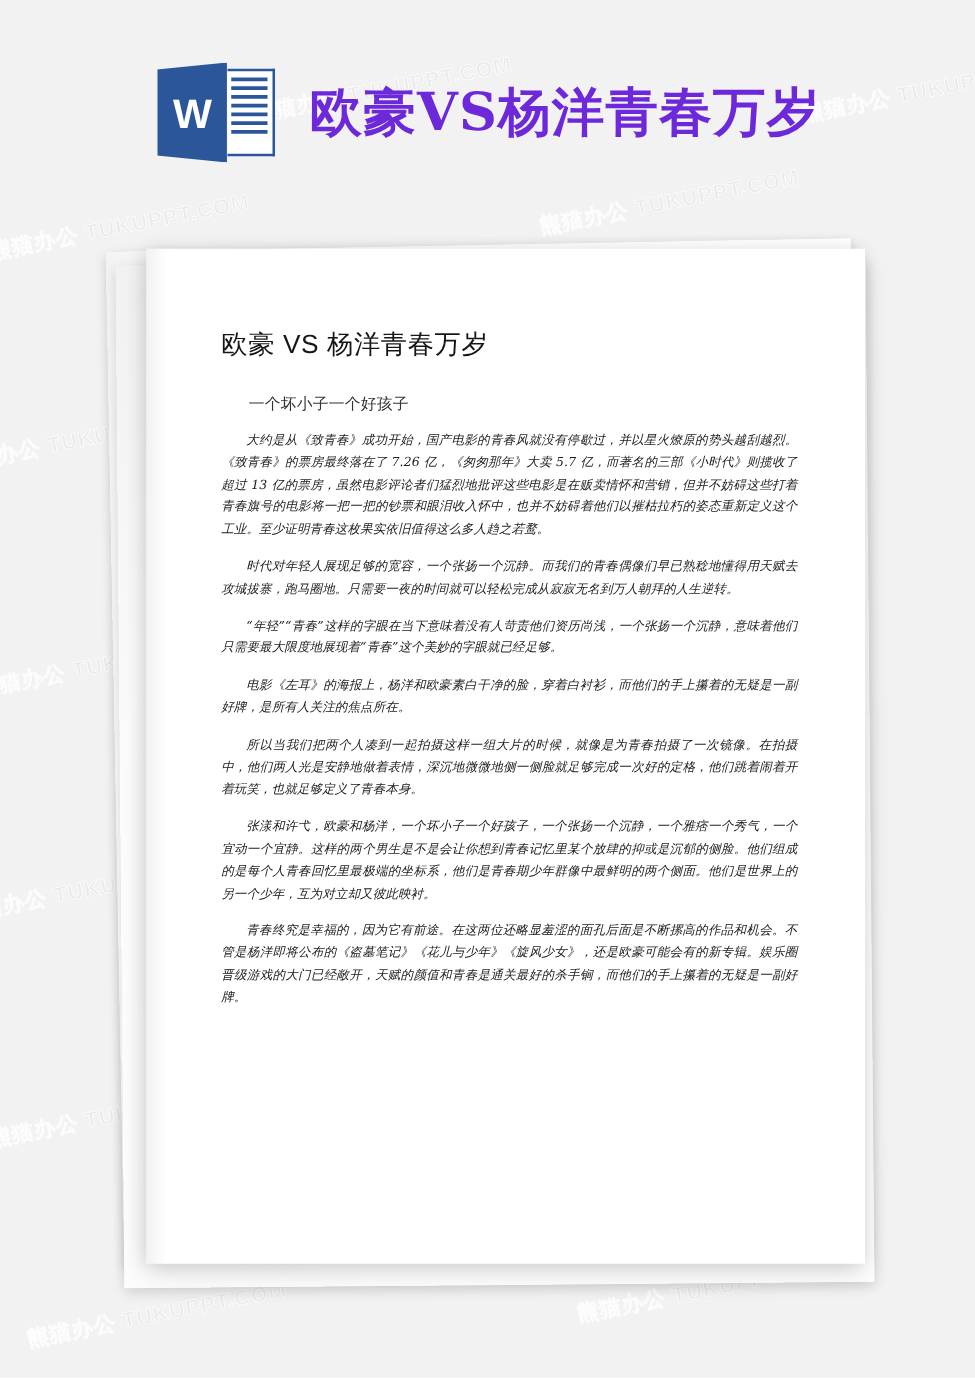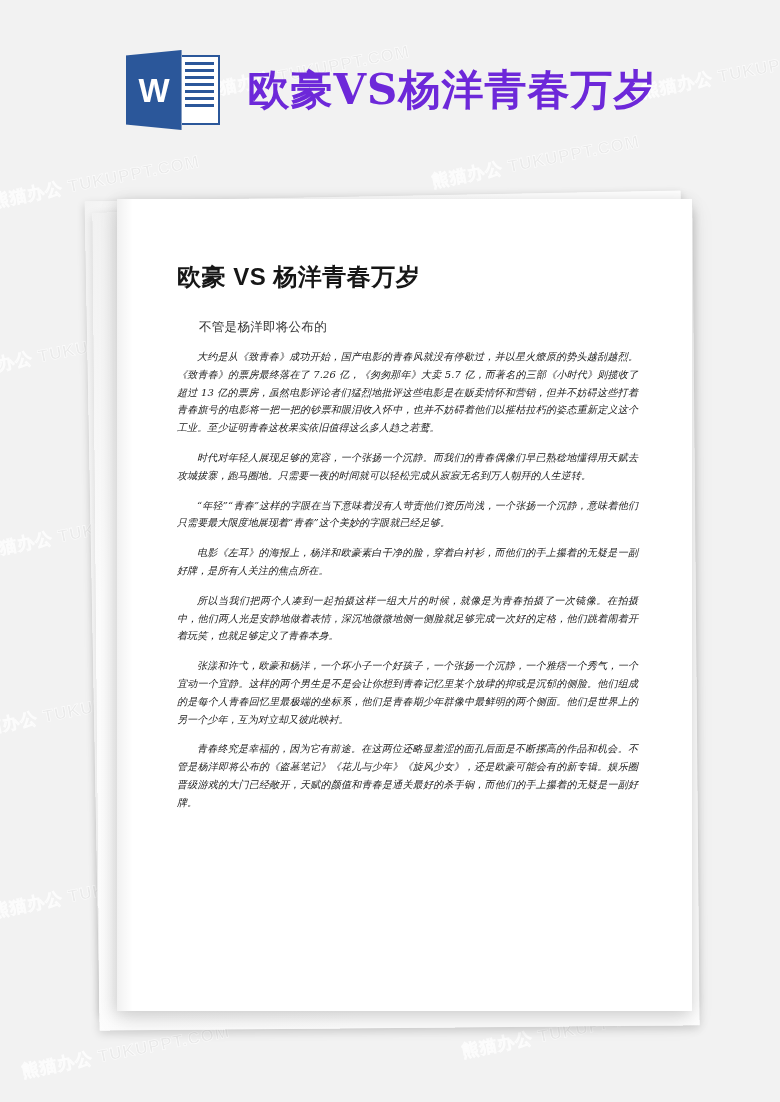--- a/index.html
+++ b/index.html
@@ -98,22 +98,22 @@
   #doc-body{
     position:absolute;left:117px;top:199px;width:575px;height:812px;
     z-index:4;box-sizing:border-box;
     padding:62px 54px 0 60px;
     font-family:"DejaVu Serif","Liberation Serif",serif;
     color:#1d1d1d;
     overflow:hidden;
   }
   #body-title{
     font-family:"Liberation Sans","DejaVu Sans",sans-serif;
-    font-weight:bold;
-    font-size:24px;
+    font-weight:normal;
+    font-size:21px;
     color:#161616;
     letter-spacing:0.5px;
     margin:0 0 26px 0;
   }
   #subtitle-line{
     font-size:12.6px;
     color:#333;
     margin:0 0 12px 22px;
     letter-spacing:0.2px;
   }
@@ -167,21 +167,21 @@
 </div>
 
 <div id="paper-stack">
   <div class="sheet" id="sheet-back-2"></div>
   <div class="sheet" id="sheet-back-1"></div>
   <div class="sheet" id="sheet-front"></div>
 </div>
 
 <div id="doc-body">
   <div id="body-title">欧豪 VS 杨洋青春万岁</div>
-  <div id="subtitle-line">不管是杨洋即将公布的</div>
+  <div id="subtitle-line">一个坏小子一个好孩子</div>
   <p class="para">大约是从《致青春》成功开始，国产电影的青春风就没有停歇过，并以星火燎原的势头越刮越烈。《致青春》的票房最终落在了 7.26 亿，《匆匆那年》大卖 5.7 亿，而著名的三部《小时代》则揽收了超过 13 亿的票房，虽然电影评论者们猛烈地批评这些电影是在贩卖情怀和营销，但并不妨碍这些打着青春旗号的电影将一把一把的钞票和眼泪收入怀中，也并不妨碍着他们以摧枯拉朽的姿态重新定义这个工业。至少证明青春这枚果实依旧值得这么多人趋之若鹜。</p>
   <p class="para">时代对年轻人展现足够的宽容，一个张扬一个沉静。而我们的青春偶像们早已熟稔地懂得用天赋去攻城拔寨，跑马圈地。只需要一夜的时间就可以轻松完成从寂寂无名到万人朝拜的人生逆转。</p>
   <p class="para">“年轻”“青春”这样的字眼在当下意味着没有人苛责他们资历尚浅，一个张扬一个沉静，意味着他们只需要最大限度地展现着“青春”这个美妙的字眼就已经足够。</p>
   <p class="para">电影《左耳》的海报上，杨洋和欧豪素白干净的脸，穿着白衬衫，而他们的手上攥着的无疑是一副好牌，是所有人关注的焦点所在。</p>
   <p class="para">所以当我们把两个人凑到一起拍摄这样一组大片的时候，就像是为青春拍摄了一次镜像。在拍摄中，他们两人光是安静地做着表情，深沉地微微地侧一侧脸就足够完成一次好的定格，他们跳着闹着开着玩笑，也就足够定义了青春本身。</p>
   <p class="para">张漾和许弋，欧豪和杨洋，一个坏小子一个好孩子，一个张扬一个沉静，一个雅痞一个秀气，一个宜动一个宜静。这样的两个男生是不是会让你想到青春记忆里某个放肆的抑或是沉郁的侧脸。他们组成的是每个人青春回忆里最极端的坐标系，他们是青春期少年群像中最鲜明的两个侧面。他们是世界上的另一个少年，互为对立却又彼此映衬。</p>
   <p class="para">青春终究是幸福的，因为它有前途。在这两位还略显羞涩的面孔后面是不断摞高的作品和机会。不管是杨洋即将公布的《盗墓笔记》《花儿与少年》《旋风少女》，还是欧豪可能会有的新专辑。娱乐圈晋级游戏的大门已经敞开，天赋的颜值和青春是通关最好的杀手锏，而他们的手上攥着的无疑是一副好牌。</p>
 
 </div>
 

